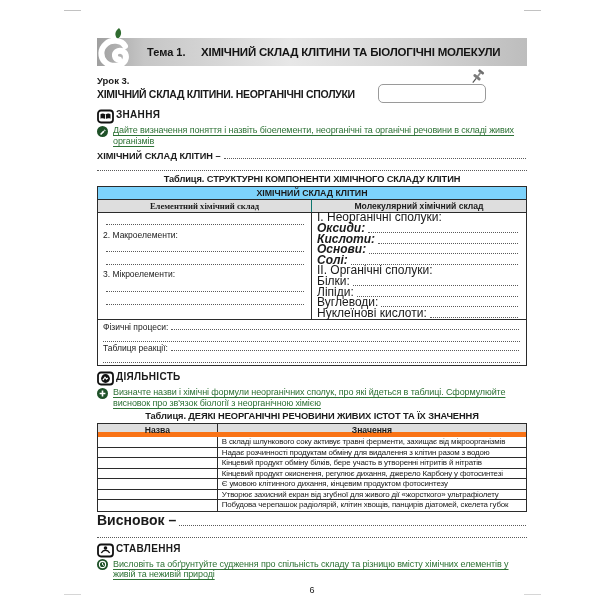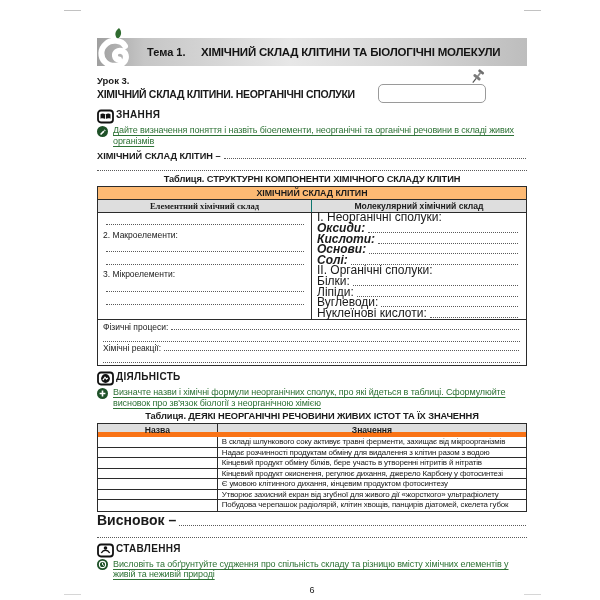--- a/index.html
+++ b/index.html
@@ -49,21 +49,21 @@
   .lrow { display:flex; align-items:flex-end; }
   .dots { flex:1; border-bottom:1.6px dotted #5a5a5a; margin:0 1px 2px 3px; }
   .dotline { border-bottom:1.6px dotted #5a5a5a; height:10px; }
 
   .def-row { margin-top:3px; height:12px; font-size:9.2px; font-weight:bold; }
   .def-row .term { white-space:nowrap; }
 
   
   .caption { margin-top:3px; text-align:center; font-weight:bold; font-size:9.3px; letter-spacing:-0.1px; }
   .tbl { margin-top:2px; border:1.3px solid #2b2b2b; background:#fff; }
-  .th-full { background:#fdba74; border-bottom:1px solid #2b2b2b; height:13px;
+  .th-full { background:#7dd3fc; border-bottom:1px solid #2b2b2b; height:13px;
     text-align:center; font-weight:bold; font-size:8.8px; line-height:13px; }
   .th-cols { display:flex; background:#dedede; border-bottom:1px solid #2b2b2b; height:13px; }
   .th-cols > div { font-weight:bold; font-size:8.6px; line-height:13px; text-align:center; }
   .t1-c { width:50%; }
   .t1-c:first-child { border-right:1px solid #0f766e;font-family:Liberation Serif, serif; }
   .t1-body { display:flex; height:106px; }
   .t1-left { width:50%; border-right:1px solid #2b2b2b; padding:1px 6px 0 5px; }
   .t1-right { width:50%; padding:1px 7px 0 5px; }
   .t1-left .lrow, .t1-left .row { height:13.25px; font-size:8.5px; }
   .t1-right .lrow, .t1-right .row { height:10.6px; font-size:12px; }
@@ -205,21 +205,21 @@
           </div>
       </div>
     </div>
     <div class="t1-footer">
       <div class="lrow">
           <span>Фізичні процеси:</span>
           <span class="dots"></span>
         </div>
       <div class="dotline"></div>
       <div class="lrow">
-          <span>Хімічні реакції:</span>
+          <span>Таблиця реакції:</span>
           <span class="dots"></span>
         </div>
       <div class="dotline"></div>
     </div>
   </div>
 
   <div class="sec" style="margin-top:5px;">
     <svg width="17" height="15" viewBox="0 0 17 15">
       <rect x="1" y="1.5" width="15" height="12" rx="3" fill="#ffffff" stroke="#111111" stroke-width="1.8"></rect>
       <circle cx="8.5" cy="7.5" r="4.4" fill="#111111"></circle>

